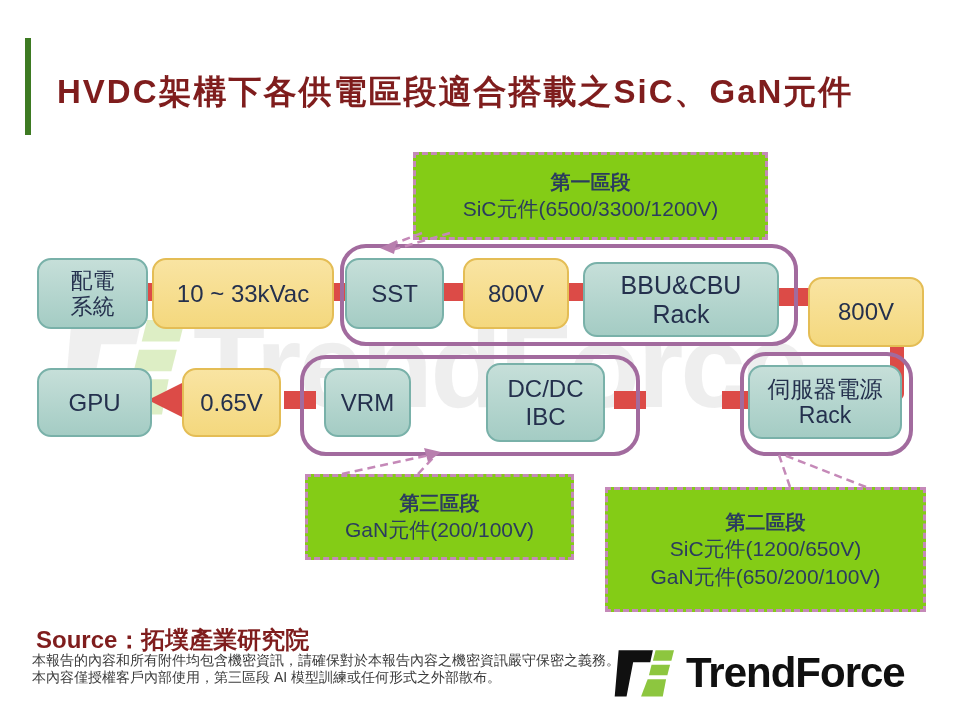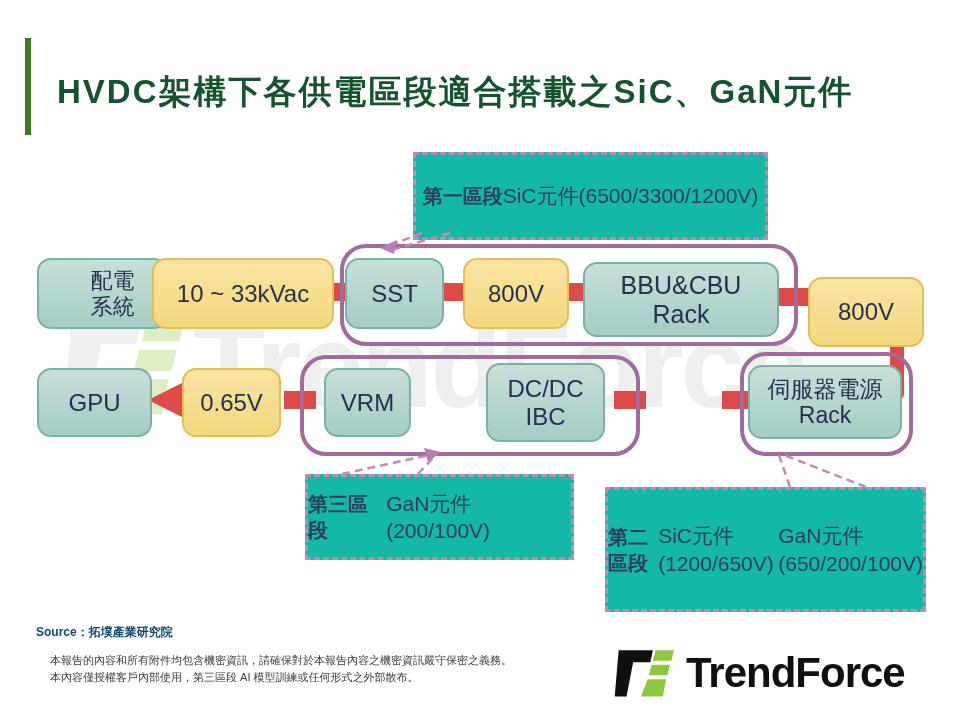--- a/index.html
+++ b/index.html
@@ -1,52 +1,52 @@
 <!DOCTYPE html>
 <html><head>
 <meta charset="utf-8">
 <style>
   html,body{margin:0;padding:0;background:#fff;}
   #canvas{position:relative;width:960px;height:720px;background:#ffffff;overflow:hidden;
           font-family:"Liberation Sans","DejaVu Sans",sans-serif;}
   
   .title-bar{position:absolute;left:25px;top:38px;width:6px;height:97px;background:#3d7a22;}
   .page-title{position:absolute;left:57px;top:70px;font-size:33px;font-weight:bold;
-              color:#14532d;letter-spacing:2px;white-space:nowrap;}
+              color:#7f1d1d;letter-spacing:2px;white-space:nowrap;}
   
   .watermark{position:absolute;left:58px;top:298px;width:850px;height:136px;display:flex;
              align-items:center;z-index:0;pointer-events:none;}
   .watermark .wm-text{font-size:118px;font-weight:bold;letter-spacing:-3px;
              color:rgba(125,125,125,0.13);line-height:1;}
   
   .node{position:absolute;border-radius:14px;display:flex;flex-direction:column;
         justify-content:center;align-items:center;color:#24304d;z-index:3;
         line-height:1.15;text-align:center;}
   .teal{background:linear-gradient(180deg,#c6dfd9 0%,#a4ccc4 100%);border:2px solid #79b1a9;}
   .yellow{background:linear-gradient(180deg,#f9e4a2 0%,#f4d87e 100%);border:2px solid #e4bd55;}
   .lat{font-size:24px;}
-  .cjk{font-size:22px;padding-left:20px;}
+  .cjk{font-size:22px;}
   
   .group{position:absolute;border:4px solid #a26b9e;border-radius:26px;z-index:2;background:transparent;}
   
   .conn{position:absolute;background:#dc4b47;z-index:1;}
   .vconn{position:absolute;background:#dc4b47;z-index:1;border-radius:0 0 6px 6px;}
   .arrow-head{position:absolute;width:0;height:0;z-index:1;
               border-top:18px solid transparent;border-bottom:18px solid transparent;
               border-right:36px solid #dc4b47;}
   
-  .callout{position:absolute;border:3px dashed #c589b8;background:#14b8a6;z-index:4;
-           display:flex;flex-direction:row;justify-content:center;align-items:center;
+  .callout{position:absolute;border:3px dashed #c589b8;background:#84cc16;z-index:4;
+           display:flex;flex-direction:column;justify-content:center;align-items:center;
            color:#2b3c5e;line-height:1.3;}
   .callout .c-title{font-weight:bold;font-size:20px;}
   .callout .c-line{font-size:21px;}
   .tails{position:absolute;left:0;top:0;width:960px;height:720px;z-index:5;pointer-events:none;}
   
-  .source{position:absolute;left:36px;top:624px;font-size:12px;font-weight:bold;color:#0c4a6e;}
-  .disclaimer{position:absolute;left:50px;top:652px;font-size:11px;color:#3a3a3a;line-height:17px;}
+  .source{position:absolute;left:36px;top:624px;font-size:24px;font-weight:bold;color:#7f1d1d;}
+  .disclaimer{position:absolute;left:32px;top:652px;font-size:14px;color:#3a3a3a;line-height:17px;}
   .logo{position:absolute;left:612px;top:645px;display:flex;align-items:center;z-index:3;}
   .logo .logo-text{font-size:42px;font-weight:800;color:#101010;letter-spacing:-1px;margin-left:8px;}
 </style>
 </head>
 <body>
 
 <div id="canvas">
 
   <div class="watermark">
     <svg width="135" height="125" viewBox="0 0 100 85">

